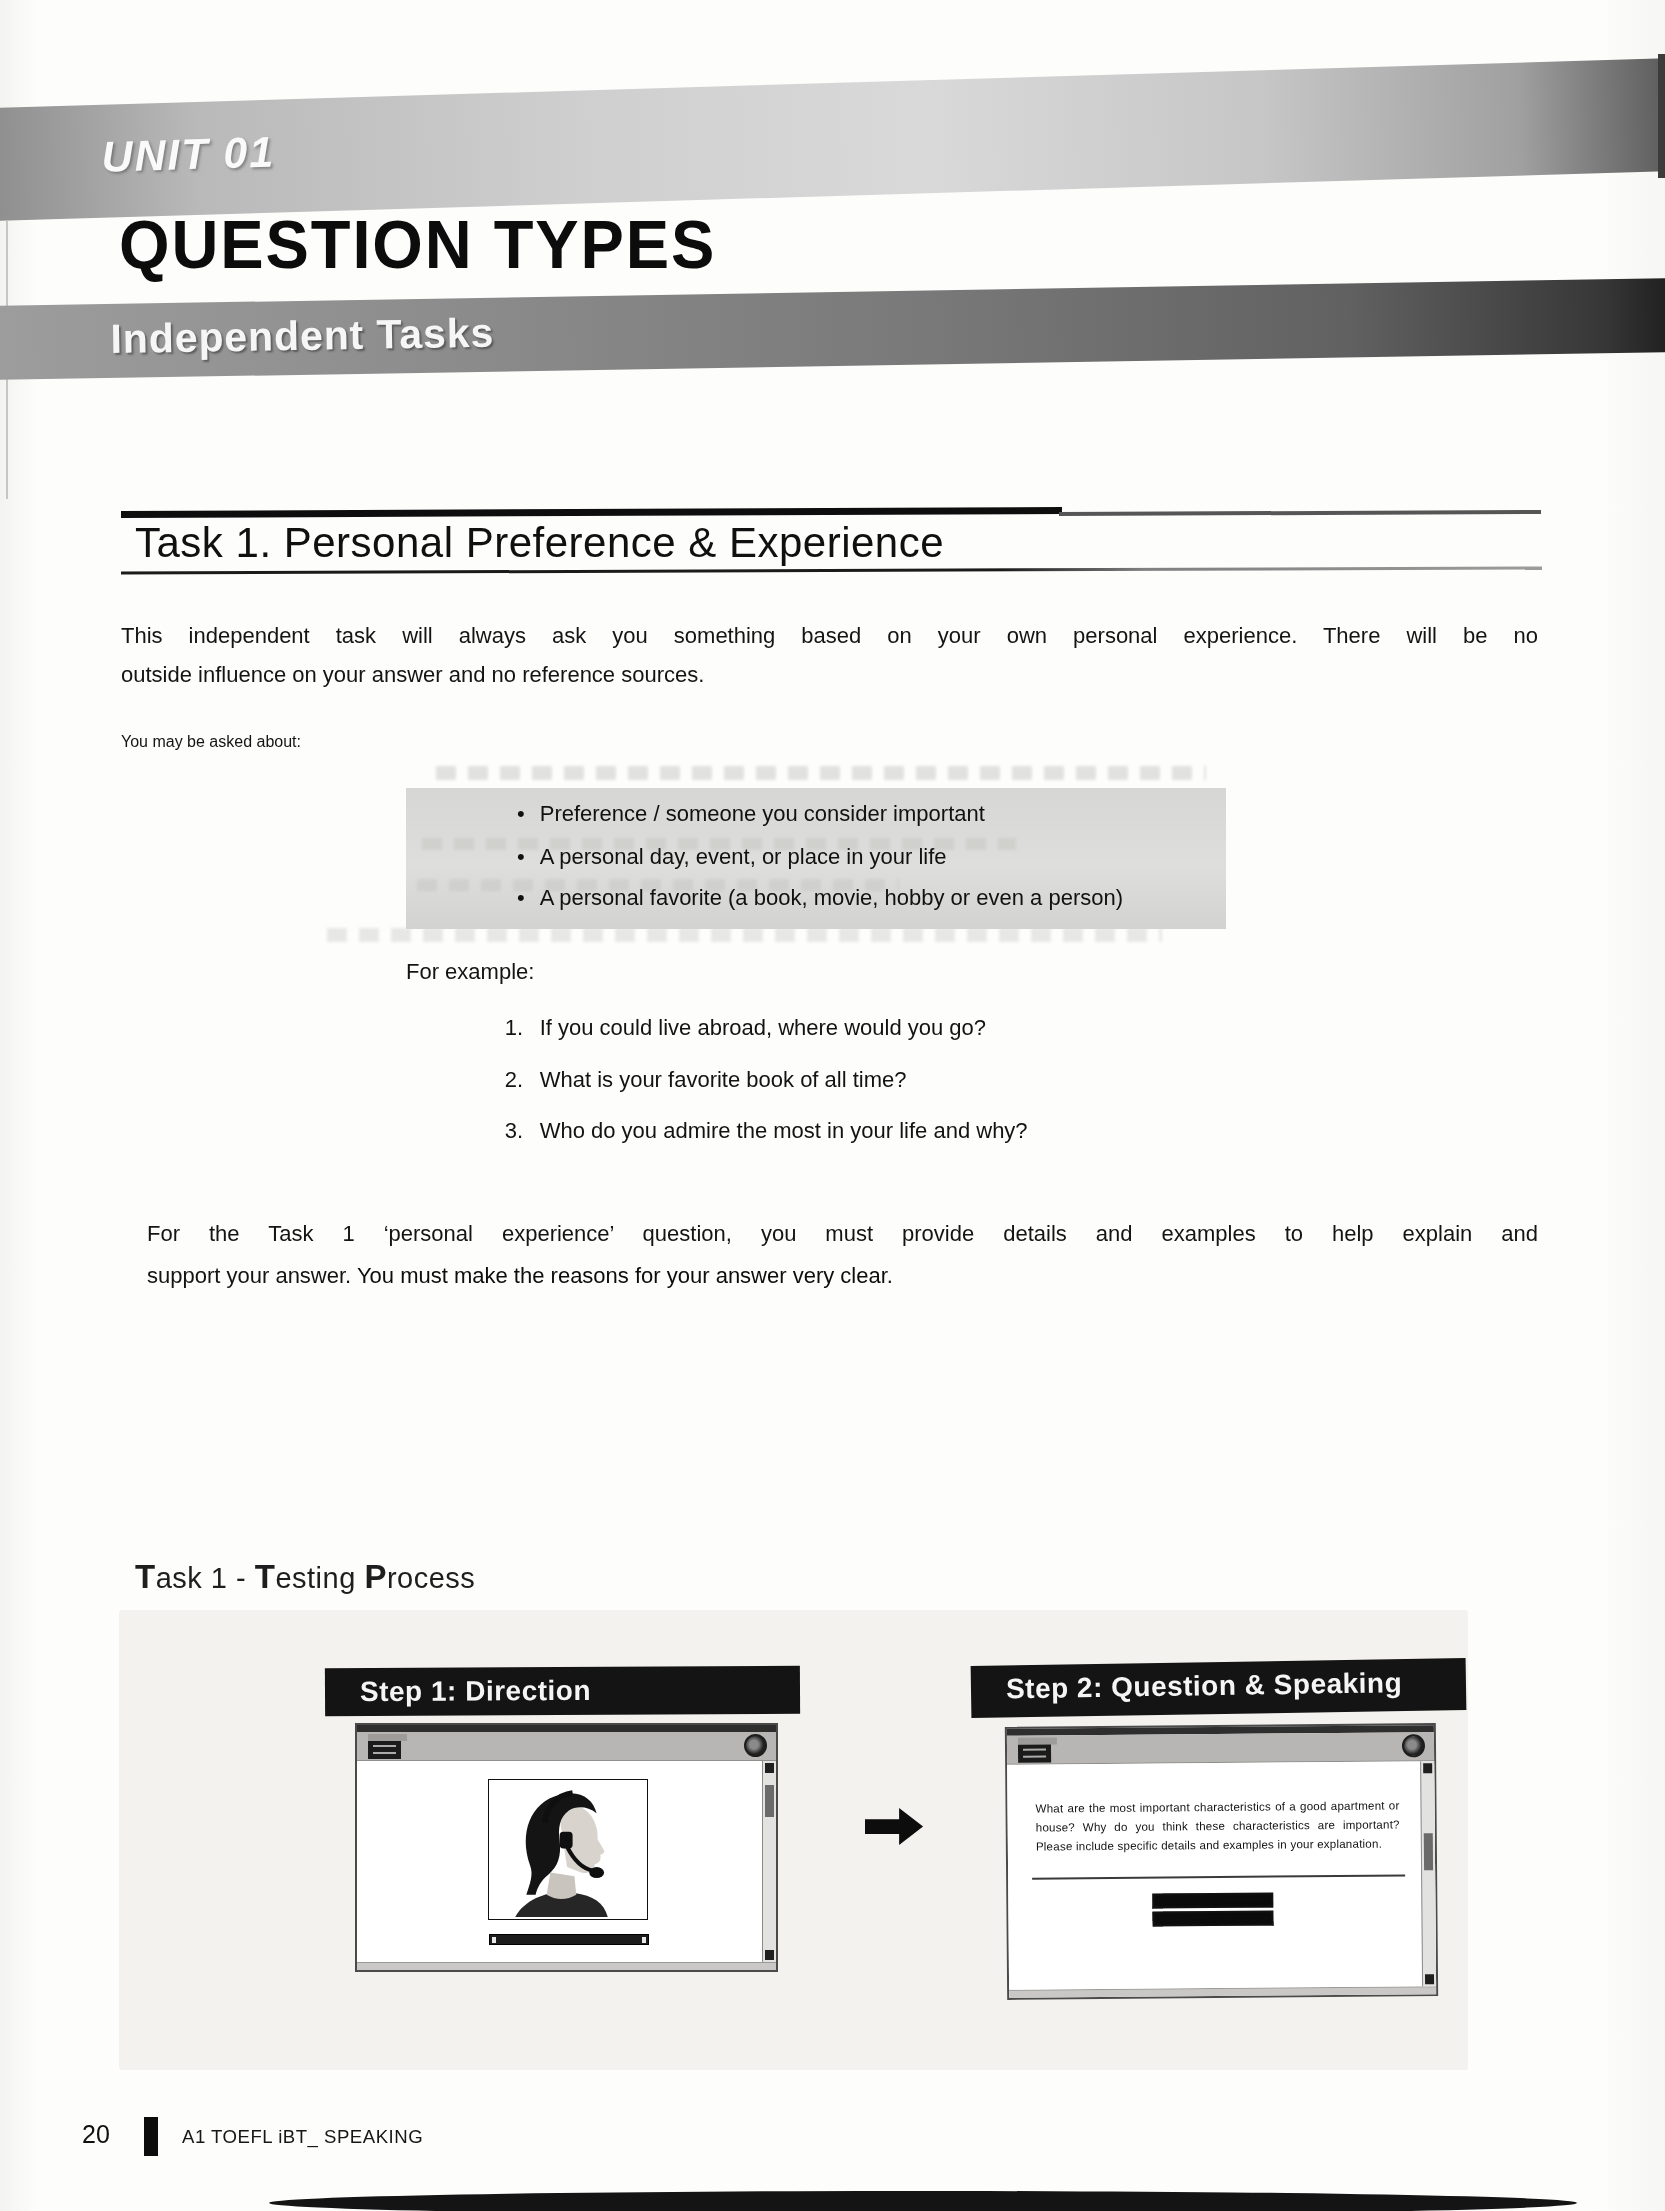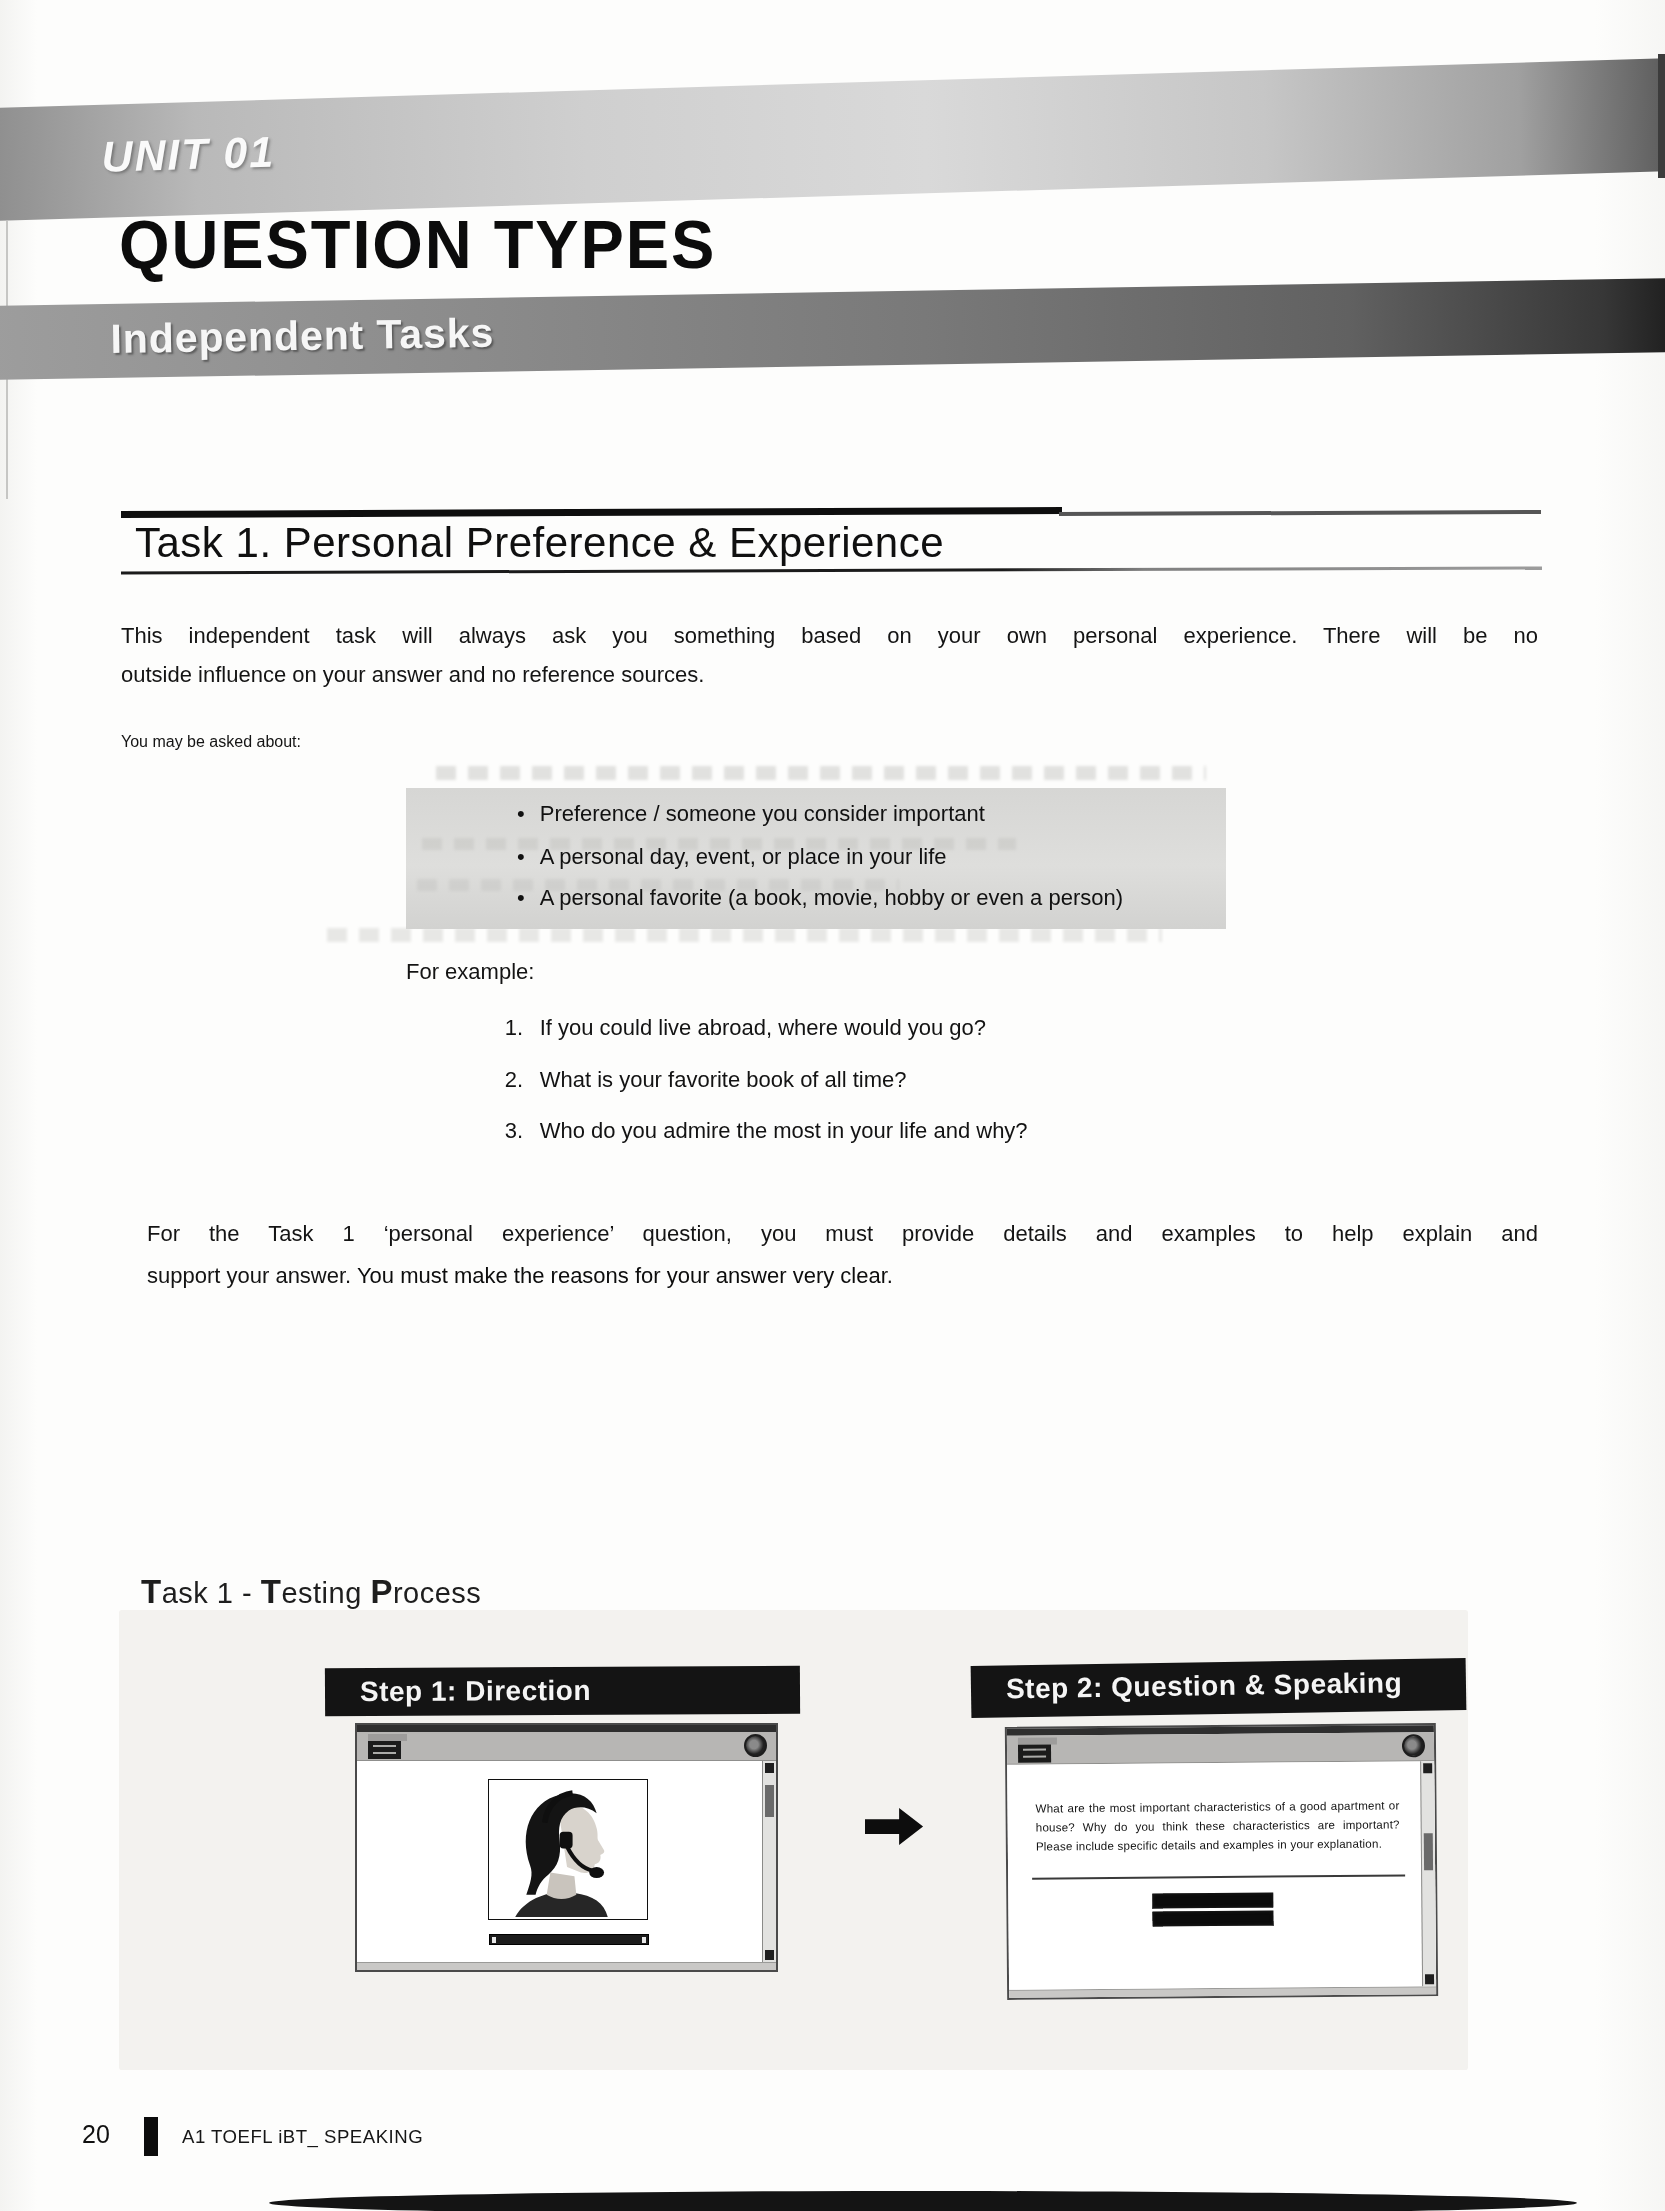--- a/index.html
+++ b/index.html
@@ -55,21 +55,21 @@
   .g4{left:327px;top:928px;width:835px;height:14px;opacity:.2;}
   .bullet-row{position:absolute;left:111px;display:flex;gap:15px;font-size:22px;color:#111;white-space:nowrap;}
   .b0{top:13px;} .b1r{top:56px;} .b2r{top:97px;}
   .for-example{position:absolute;left:406px;top:959px;font-size:22px;color:#141414;}
   .ex-row{position:absolute;display:flex;gap:16.7px;font-size:22px;color:#131313;white-space:nowrap;}
   .ex-num{width:28px;text-align:right;}
   .e0{left:495px;top:1015px;} .e1{left:495px;top:1067px;} .e2{left:495px;top:1118px;}
   .note{position:absolute;left:147px;top:1213px;width:1391px;font-size:22px;line-height:42px;color:#141414;}
   .note b{font-weight:normal;color:#0d0d0d;}
   
-  .process-heading{position:absolute;left:141px;top:1558px;font-size:29px;color:#1e1e1e;letter-spacing:0.5px;margin-top:15px;}
+  .process-heading{position:absolute;left:135px;top:1558px;font-size:29px;color:#1e1e1e;letter-spacing:0.5px;}
   .process-heading .cap{font-weight:bold;font-size:33px;}
   .diagram-panel{position:absolute;left:119px;top:1610px;width:1349px;height:460px;background:#f3f2ef;border-radius:2.8px;}
   .step-header{position:absolute;background:#141414;color:#f5f5f5;font-size:28px;font-weight:bold;letter-spacing:0.5px;}
   .sh1{left:325px;top:1667px;width:475px;height:48px;transform:rotate(-.3deg);}
   .sh2{left:971px;top:1662px;width:495px;height:52px;transform:rotate(-.9deg);}
   .step-header span{position:absolute;left:35px;top:8.3px;}
   
   .shot{position:absolute;display:flex;flex-direction:column;background:#fff;border:2.8px solid #4a4a4a;}
   .shot .titlebar{height:7.4px;background:#2e2e2e;}
   .shot .toolbar{height:28px;background:#b7b6b4;position:relative;border-bottom:0.9px solid #8f8f8d;}

